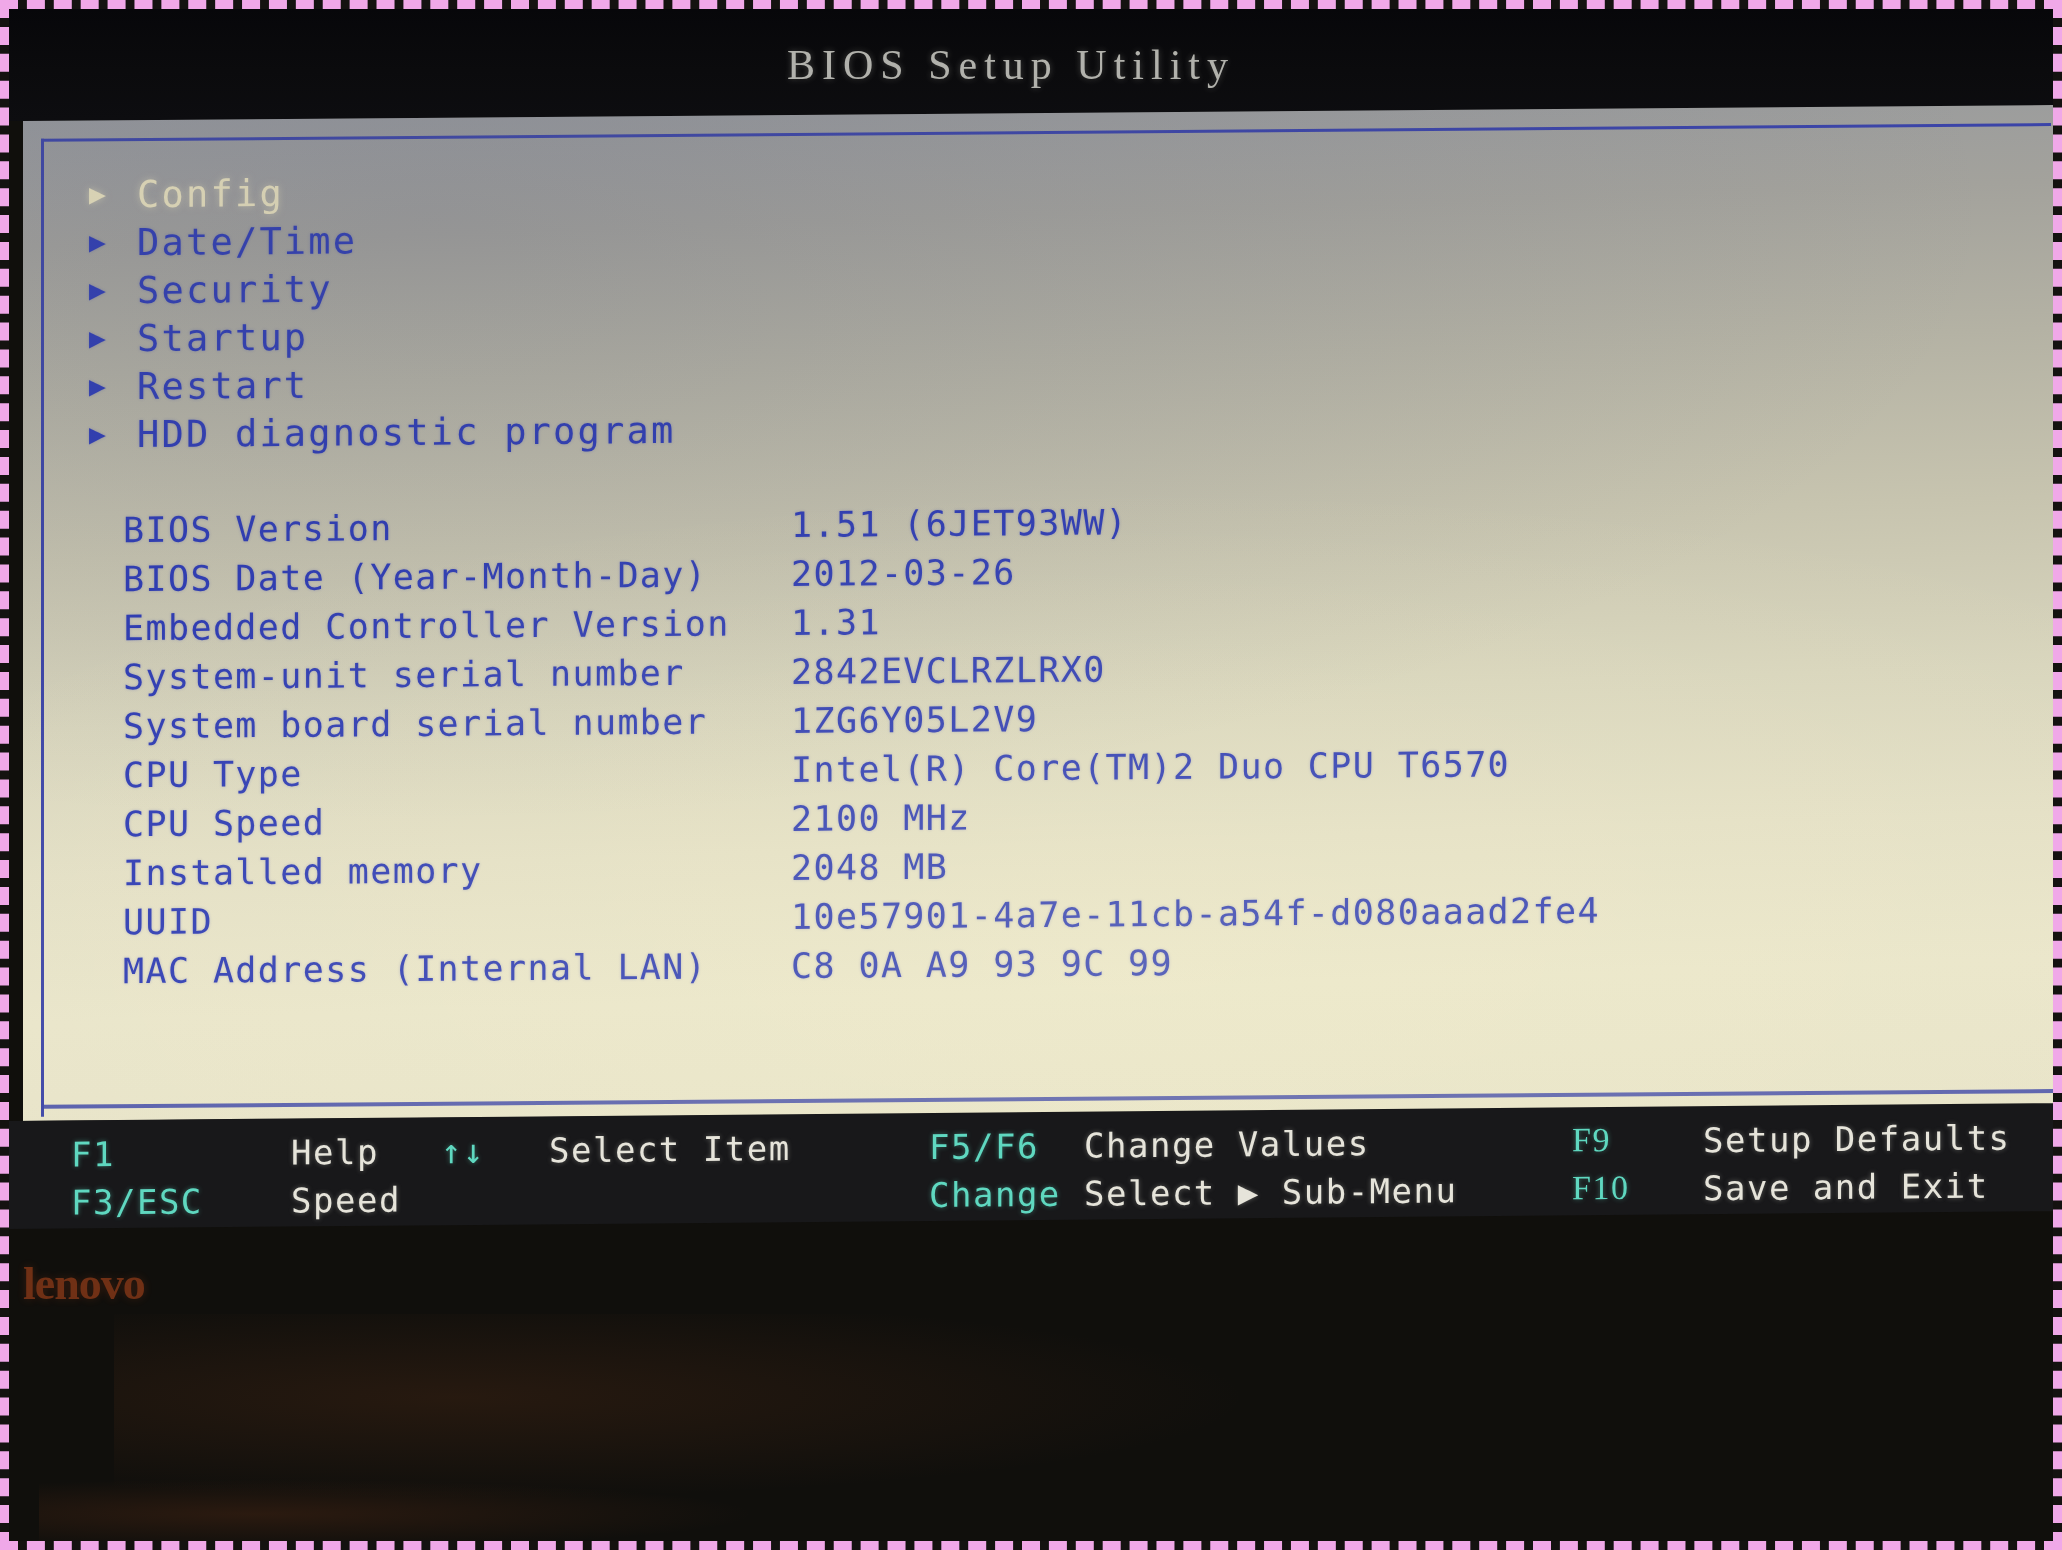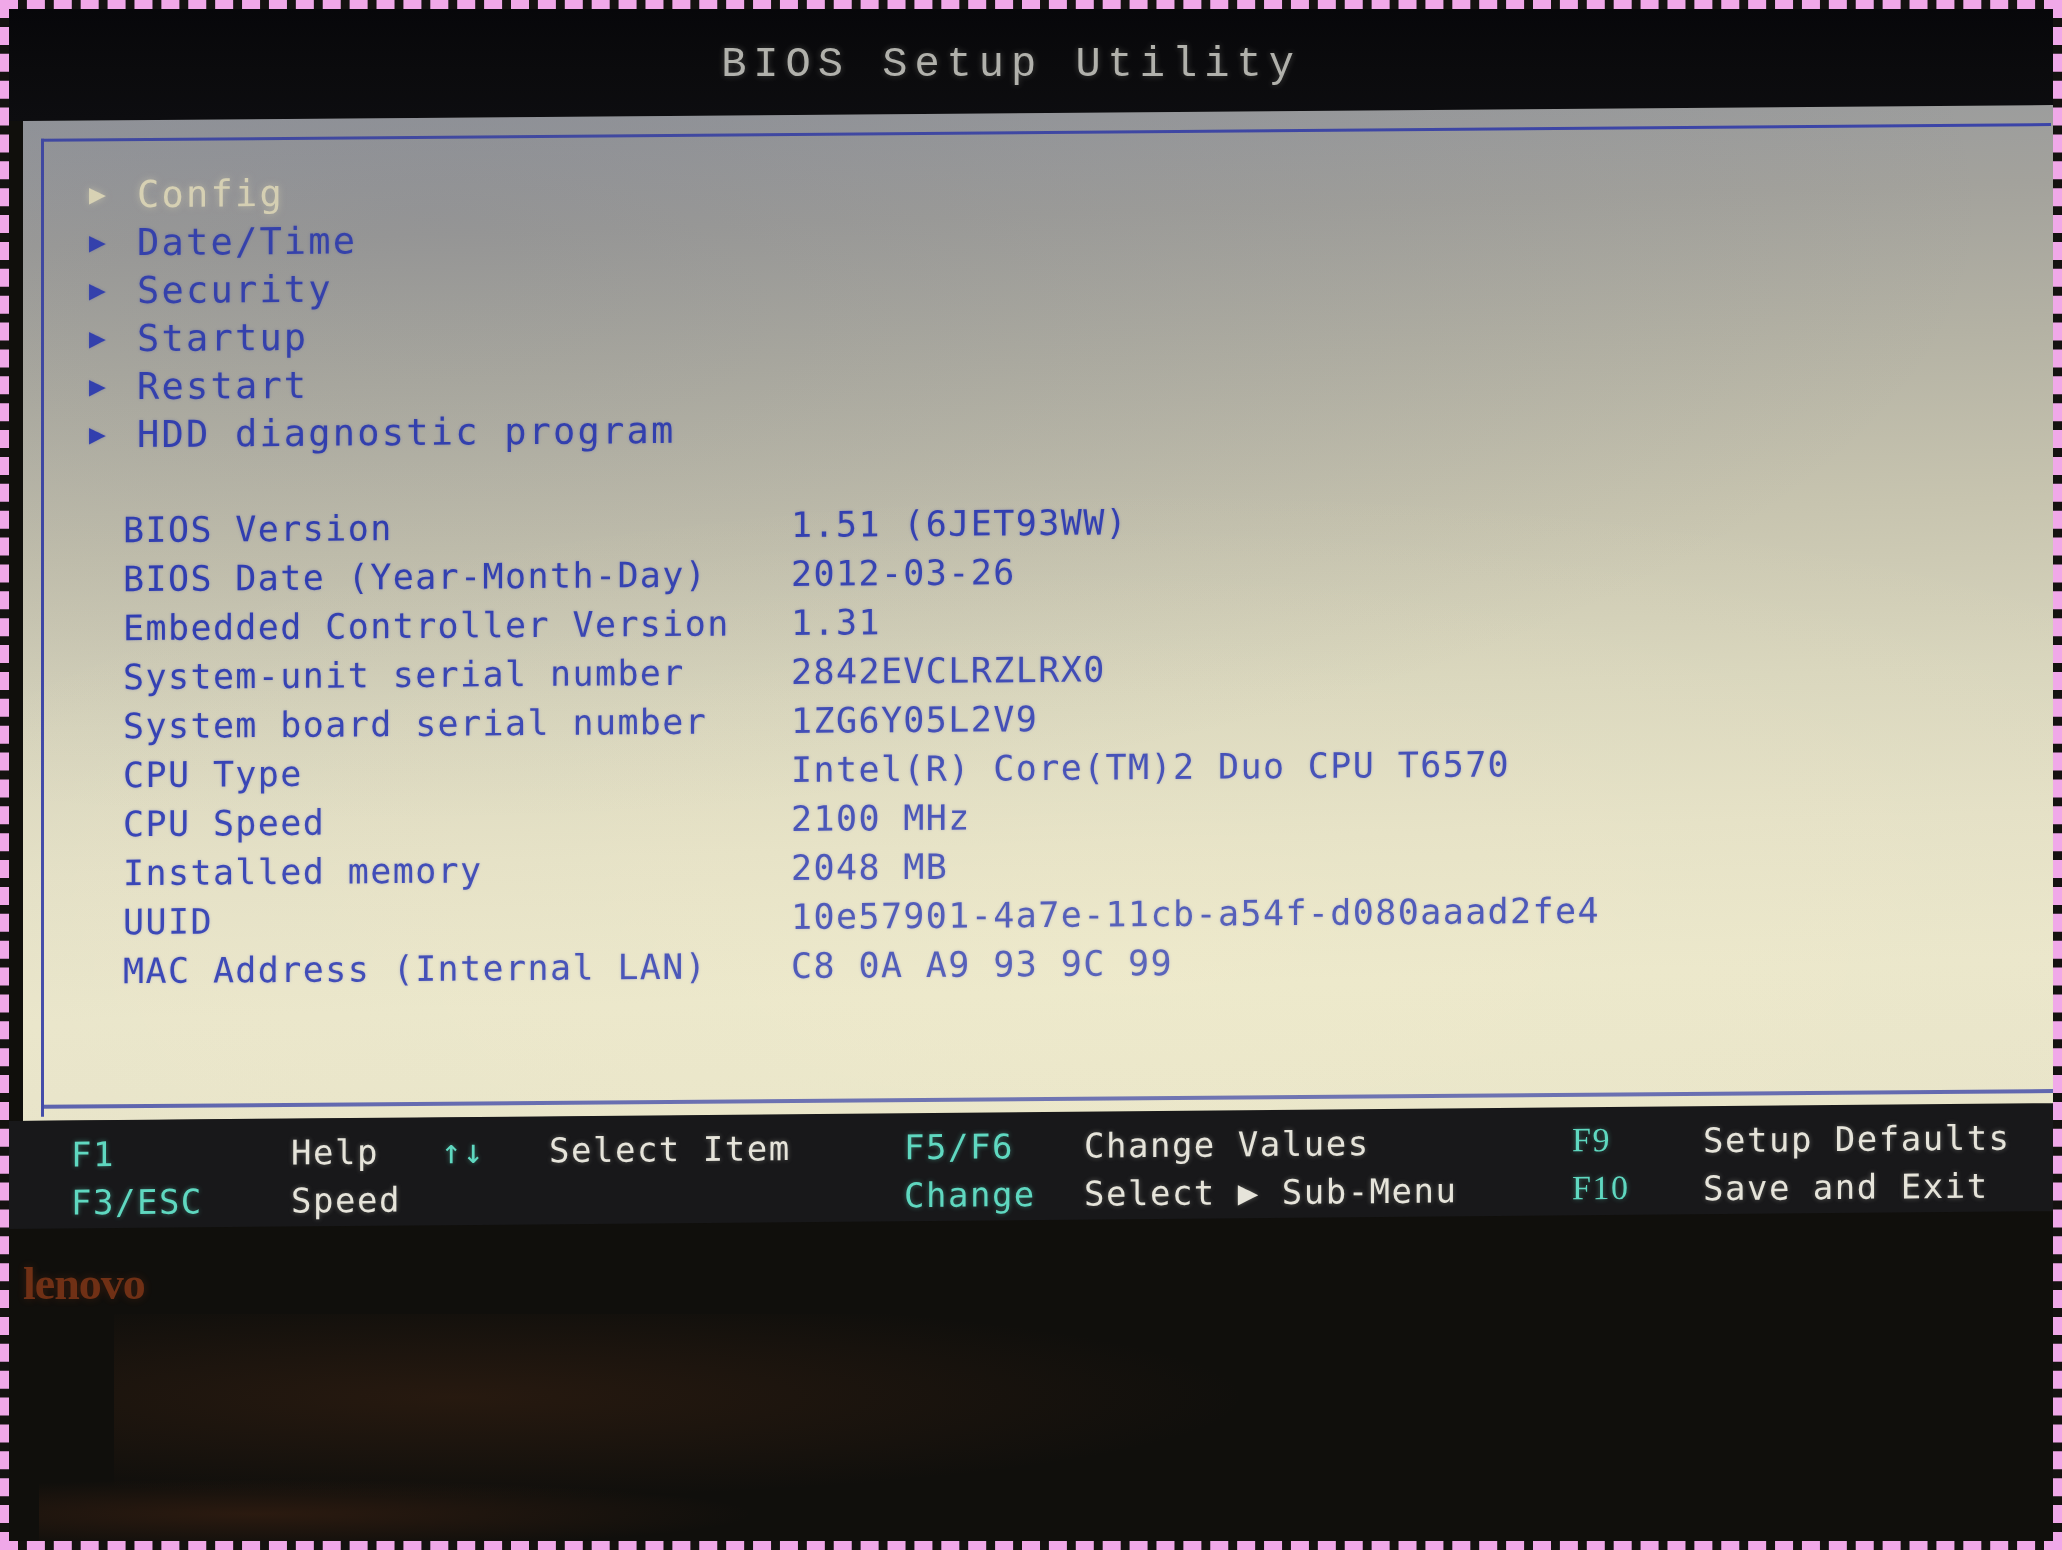--- a/index.html
+++ b/index.html
@@ -41,21 +41,21 @@
     height: 112px;
     background: linear-gradient(180deg,#07070a 0%, #0b0b0d 55%, #0d0d10 100%);
     display: flex;
     align-items: center;
     justify-content: center;
   }
   #title-text {
     color: #c9c9c2;
     font-size: 42px;
     letter-spacing: 7px;
-    font-family: Liberation Mono, monospace;
+    font-family: Liberation Serif, serif;
     text-shadow: 0 0 6px rgba(200,200,190,.35);
     opacity: .88;
     transform: translateX(-20px);
   }
 
   
   #screen {
     position: absolute;
     left: 14px;
     top: 112px;
@@ -184,21 +184,21 @@
     font-size: 34px;
     letter-spacing: 1.5px;
     text-shadow: 0 0 5px rgba(230,228,218,.35);
     white-space: nowrap;
   }
   
   .c1 { position: absolute; left: 62px;  }
   .c1d{ position: absolute; left: 282px; }
   .c2 { position: absolute; left: 432px; }
   .c2d{ position: absolute; left: 540px; }
-  .c3 { position: absolute; left: 895px; }
+  .c3 { position: absolute; left: 920px; }
   .c3d{ position: absolute; left: 1075px;}
   .c4 { position: absolute; left: 1563px; font-family: Liberation Serif, serif;}
   .c4d{ position: absolute; left: 1694px;}
   .row1 { top: 14px; }
   .row2 { top: 62px; }
 
   
   #lenovo {
     position: absolute;
     left: 14px;

